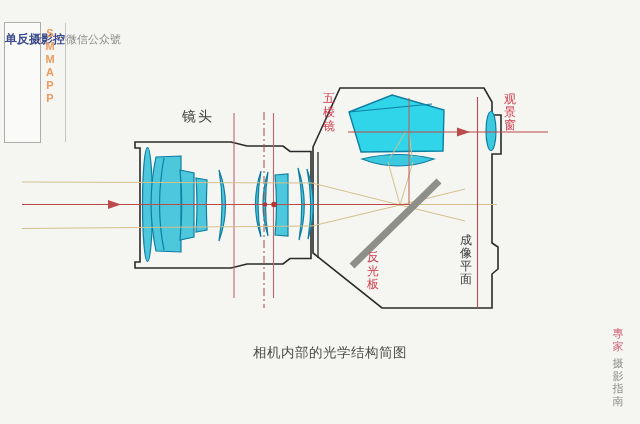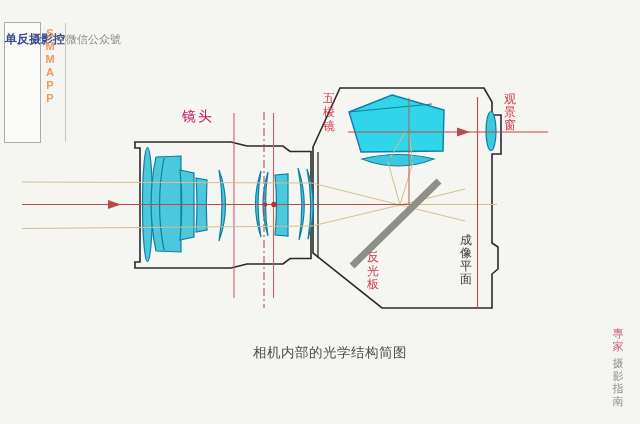--- a/index.html
+++ b/index.html
@@ -16,21 +16,21 @@
   
   .right-side{position:absolute;left:610px;top:327px;width:16px;text-align:center;font-size:11px;}
   .rs-red{color:#cf5b72;line-height:12.5px;}
   .rs-gray{color:#8b8b89;line-height:12.5px;margin-top:5px;}
 
   
   .lbl{position:absolute;}
   .lbl-red{color:#cf3b4a;font-size:12px;}
   .lbl-dark{color:#3a3a3a;font-size:12px;}
   .vt{width:14px;text-align:center;}
-  .lens-lbl{left:182px;top:108px;font-size:14px;letter-spacing:2px;color:#be185d;}
+  .lens-lbl{left:182px;top:108px;font-size:14px;letter-spacing:2px;color:#404040;}
   .penta-lbl{left:322px;top:91px;line-height:14px;}
   .vf-lbl{left:503px;top:93px;line-height:13px;}
   .mirror-lbl{left:366px;top:251px;line-height:13.5px;}
   .ip-lbl{left:459px;top:234px;line-height:13px;}
   .caption{position:absolute;left:10px;top:344px;width:100%;text-align:center;font-size:13.5px;letter-spacing:0.5px;color:#4a4a4a;}
 
   .vchar{display:block;}
 </style>
 </head>
 <body>

